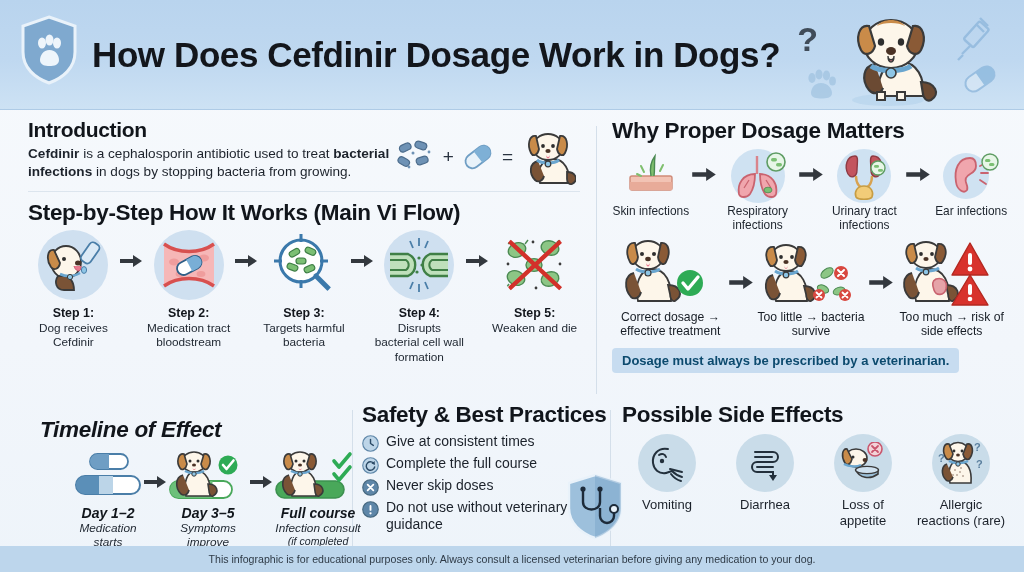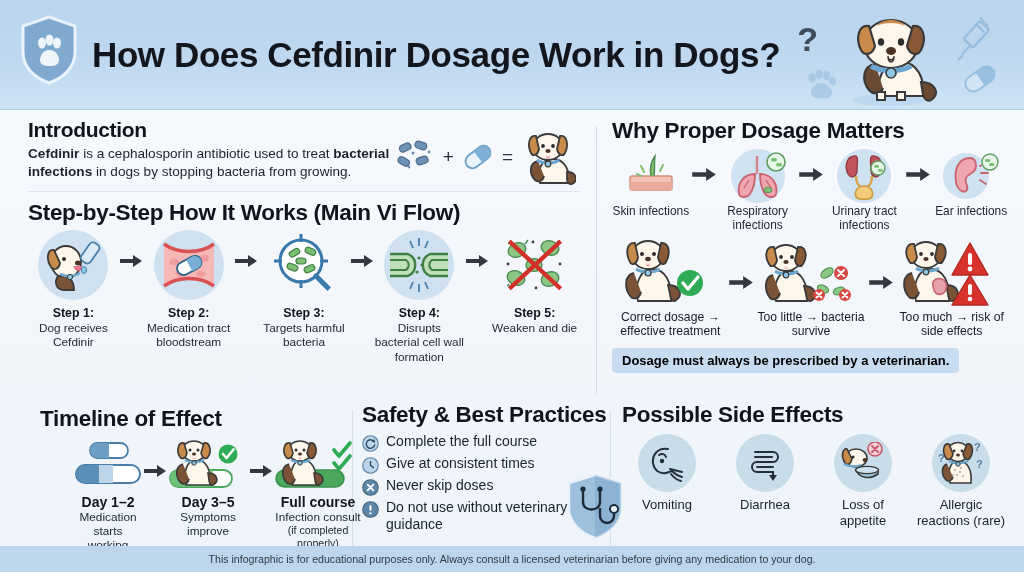--- a/index.html
+++ b/index.html
@@ -80,27 +80,27 @@
 
   
   .dose-row { display: flex; align-items: flex-start; margin-top: 2px; }
   .dose { width: 118px; text-align: center; position: relative; }
   .dose .ic { height: 72px; display: flex; align-items: flex-end; justify-content: center; }
   .dose .lb { font-size: 12.2px; color: #171d25; line-height: 1.2; margin-top: 3px; }
   .dose-arrow { width: 24px; display: flex; align-items: center; justify-content: center; padding-top: 40px; }
 
   .vet-banner {
     margin-top: 9px; background: #c7dcf0; border-radius: 4px;
-    padding: 5px 10px; font-size: 13px; font-weight: bold; color: #000000;
+    padding: 5px 10px; font-size: 13px; font-weight: bold; color: #0c4a6e;
     display: inline-block;
   }
 
   
   .bottom { position: absolute; left: 0; top: 292px; width: 1024px; height: 165px; }
-  .b-timeline { position: absolute; left: 40px;  top: 4px; width: 310px; }
+  .b-timeline { position: absolute; left: 40px;  top: 15px; width: 310px; font-style: italic; }
   .b-safety   { position: absolute; left: 362px; top: 0; width: 248px; }
   .b-side     { position: absolute; left: 622px; top: 0; width: 390px; }
   .bdiv1 { position: absolute; left: 352px; top: 8px; width: 1px; height: 142px; background: #d4dfea; }
   .bdiv2 { position: absolute; left: 610px; top: 8px; width: 1px; height: 142px; background: #d4dfea; }
 
   .tl-row { display: flex; align-items: flex-start; margin-top: 6px; margin-left: 32px; }
   .tl { width: 100px; text-align: center; }
   .tl .gfx { height: 56px; display: flex; flex-direction: column; align-items: center; justify-content: center; gap: 4px; }
   .tl .t { font-size: 14px; font-weight: bold; color: #11161c; }
   .tl .d { font-size: 11.8px; color: #222a34; line-height: 1.2; }
@@ -701,32 +701,32 @@
         </div>
       </div>
 
       <div class="b-safety" style="position:absolute;">
         <h2 class="sect big">Safety &amp; Best Practices</h2>
         <div class="safe-list">
 
           <div class="safe-item">
             <svg width="17" height="17" viewBox="0 0 18 18" style="flex:0 0 auto;margin-top:2px;">
               <circle cx="9" cy="9" r="8.2" fill="#bdd5e8" stroke="#5e86a8" stroke-width="1.2"></circle>
-              <path d="M13 7.5 A4.5 4.5 0 1 0 13.4 10.6" stroke="#2b4a66" stroke-width="1.5" fill="none" stroke-linecap="round"></path>
-              <path d="M13.6 4.2 L13.3 7.8 L9.9 7.2Z" fill="#2b4a66"></path>
-            </svg>
-            <span class="txt">Complete the full course</span>
+              <path d="M9 4.6 V9 L12 11" stroke="#2b4a66" stroke-width="1.5" fill="none" stroke-linecap="round" stroke-linejoin="round"></path>
+            </svg>
+            <span class="txt">Give at consistent times</span>
           </div>
 
           <div class="safe-item">
             <svg width="17" height="17" viewBox="0 0 18 18" style="flex:0 0 auto;margin-top:2px;">
               <circle cx="9" cy="9" r="8.2" fill="#bdd5e8" stroke="#5e86a8" stroke-width="1.2"></circle>
-              <path d="M9 4.6 V9 L12 11" stroke="#2b4a66" stroke-width="1.5" fill="none" stroke-linecap="round" stroke-linejoin="round"></path>
-            </svg>
-            <span class="txt">Give at consistent times</span>
+              <path d="M13 7.5 A4.5 4.5 0 1 0 13.4 10.6" stroke="#2b4a66" stroke-width="1.5" fill="none" stroke-linecap="round"></path>
+              <path d="M13.6 4.2 L13.3 7.8 L9.9 7.2Z" fill="#2b4a66"></path>
+            </svg>
+            <span class="txt">Complete the full course</span>
           </div>
 
           <div class="safe-item">
             <svg width="17" height="17" viewBox="0 0 18 18" style="flex:0 0 auto;margin-top:2px;">
               <circle cx="9" cy="9" r="8.2" fill="#5e86a8" stroke="#46687f" stroke-width="1.2"></circle>
               <path d="M6 6 L12 12 M12 6 L6 12" stroke="#fff" stroke-width="1.9" stroke-linecap="round"></path>
             </svg>
             <span class="txt">Never skip doses</span>
           </div>
 

